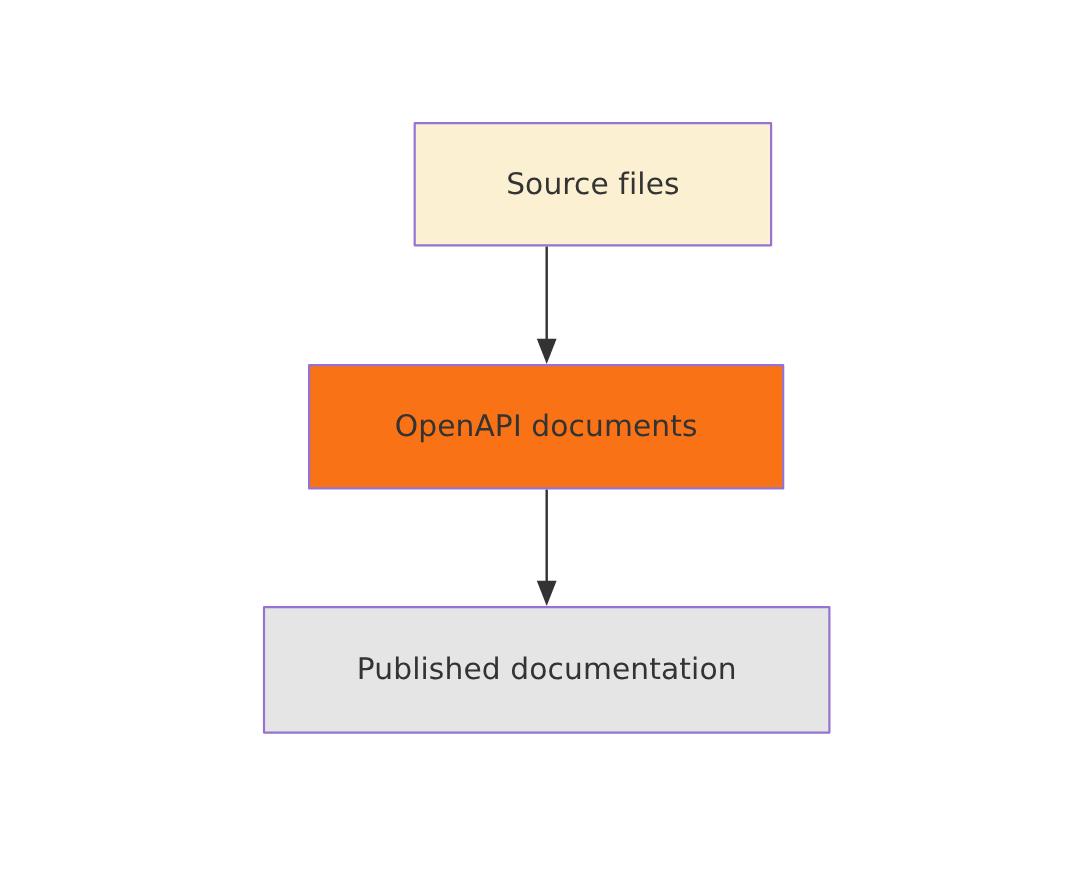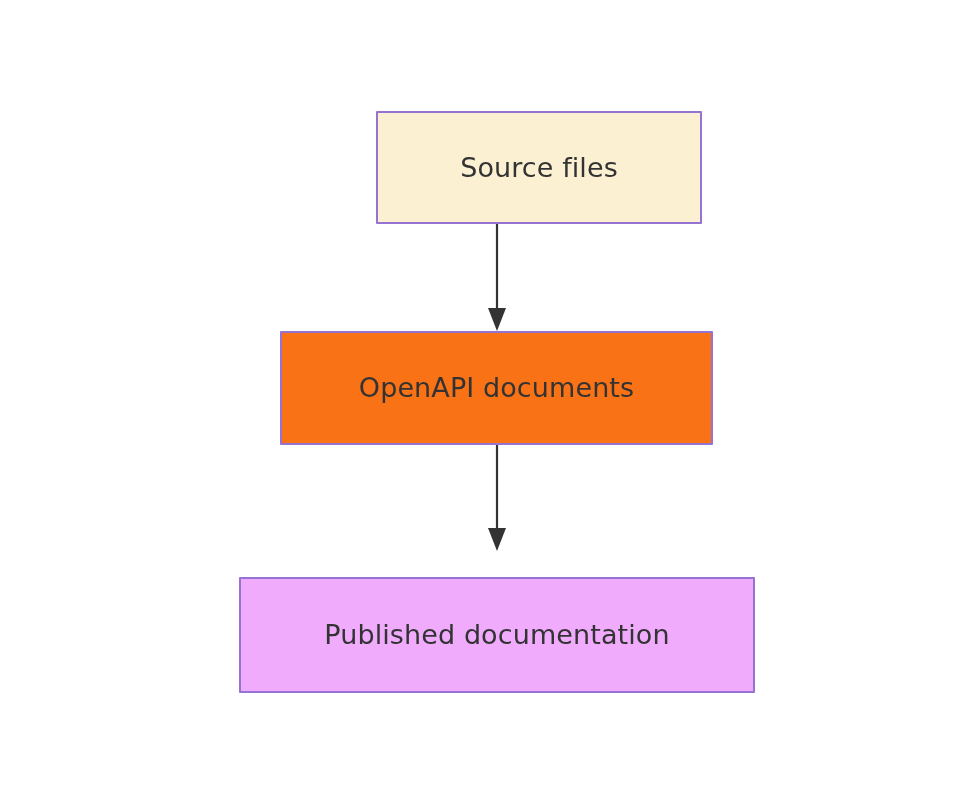--- a/index.html
+++ b/index.html
@@ -53,24 +53,24 @@
     left: 280px;
     top: 331px;
     width: 433px;
     height: 114px;
     background: #f97316;
     border-color: #9673D3;
   }
   
   #node-published-documentation {
     left: 239px;
-    top: 577px;
+    top: 551px;
     width: 516px;
     height: 116px;
-    background: #f0abfc;
+    background: #e5e5e5;
     border-color: #9673D3;
   }
 
   .edge-svg {
     position: absolute;
     left: 0;
     top: 0;
     width: 980px;
     height: 794px;
     overflow: visible;

